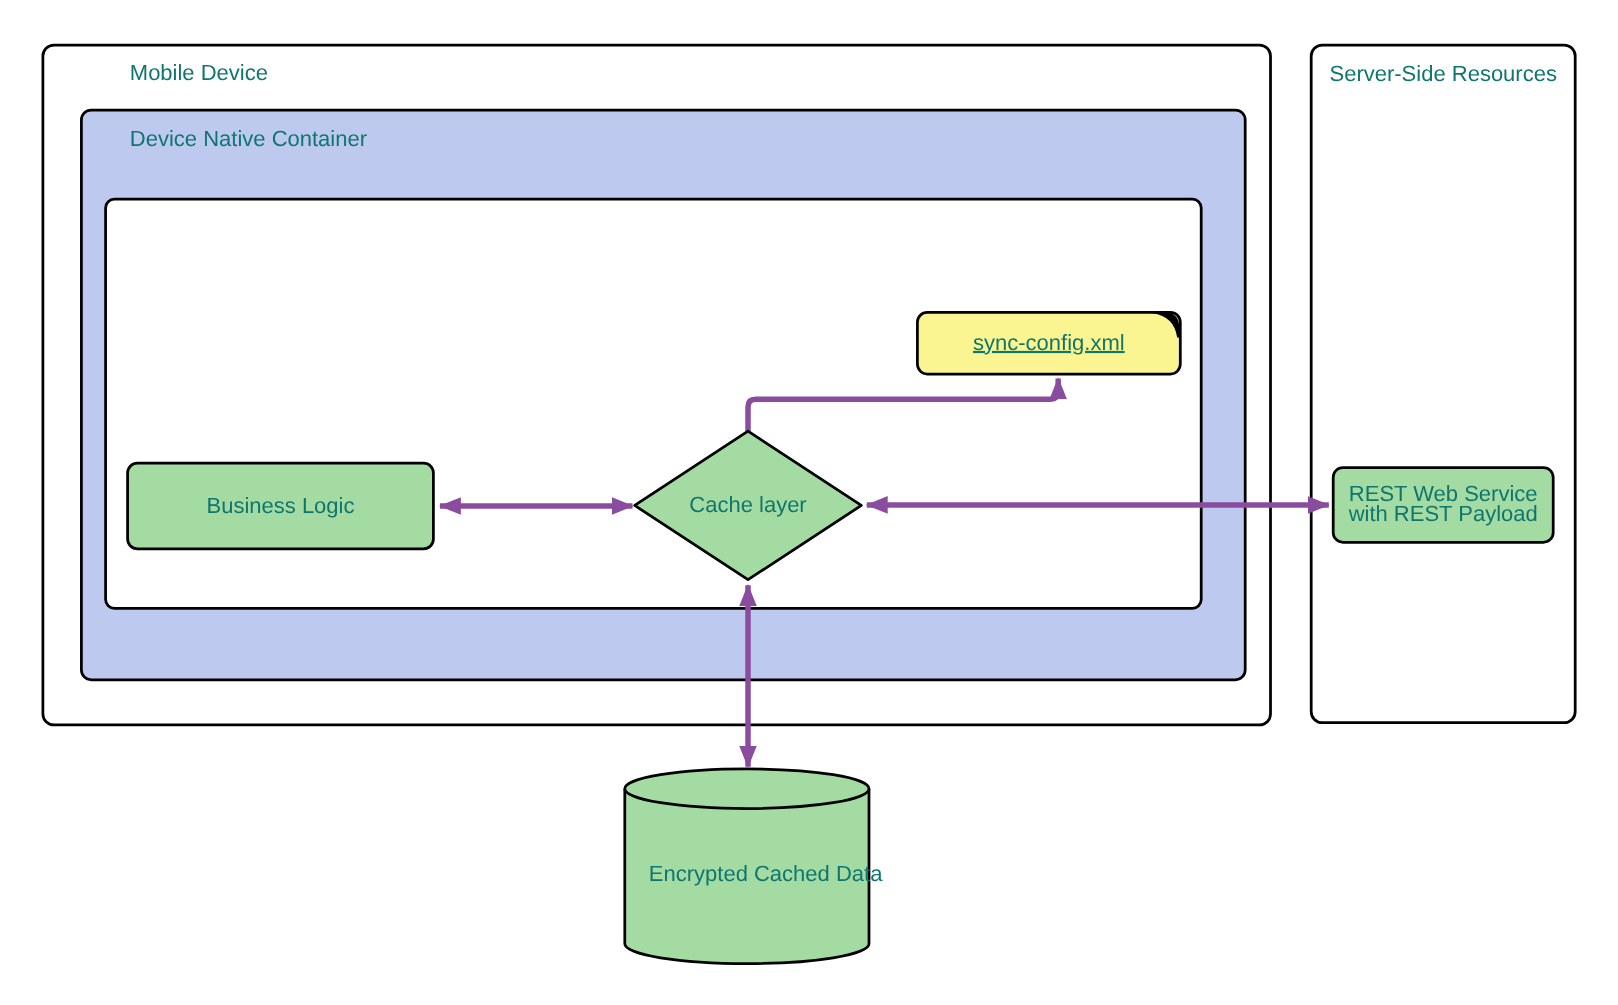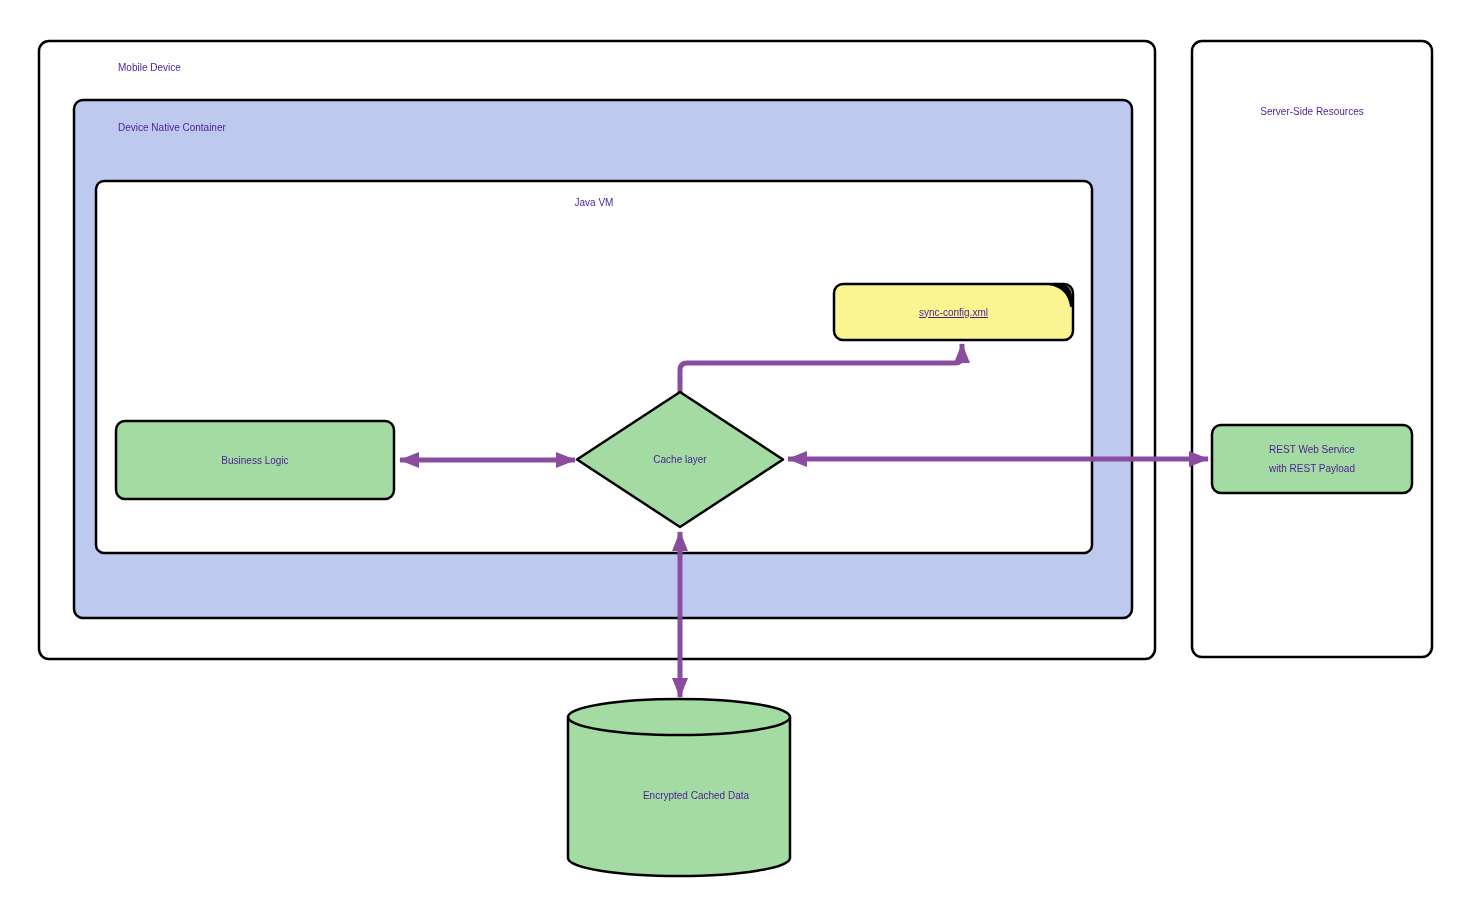--- a/index.html
+++ b/index.html
@@ -15,22 +15,22 @@
     background: #FFFFFF;
     overflow: hidden;
   }
   .canvas svg {
     position: absolute;
     left: 0;
     top: 0;
   }
   .lbl {
     position: absolute;
-    color: #4c1d95;
-    font-size: 10px;
+    color: #0f766e;
+    font-size: 20px;
     line-height: 19px;
     white-space: nowrap;
   }
   .lbl-center {
     display: flex;
     align-items: center;
     justify-content: center;
     text-align: center;
   }
   .lbl-block {
@@ -78,23 +78,22 @@
     <g>
       <path d="M 568,717 L 568,858 A 111,18 0 0 0 790,858 L 790,717" stroke="#000000" stroke-width="2.5" fill="#A3DBA3"></path>
       <ellipse cx="679" cy="717" rx="111" ry="18" stroke="#000000" stroke-width="2.5" fill="#A3DBA3"></ellipse>
     </g>
   </svg>
 
   <div class="lbl" style="left:118px; top:58px;">Mobile Device</div>
 
   <div class="lbl" style="left:118px; top:118px;">Device Native Container</div>
 
-  <div class="lbl lbl-block" style="left:96px; top:193px; width:996px;">Java VM</div>
 
-  <div class="lbl lbl-block" style="left:1192px; top:59px; width:240px;margin-top:43px;">Server-Side Resources</div>
+  <div class="lbl lbl-block" style="left:1192px; top:59px; width:240px;">Server-Side Resources</div>
 
   <div class="lbl lbl-center" style="left:577px; top:392px; width:206px; height:135px;">Cache layer</div>
 
   <div class="lbl lbl-center" style="left:116px; top:421px; width:278px; height:78px;">Business Logic</div>
 
   <div class="lbl lbl-center" style="left:834px; top:284px; width:239px; height:56px;text-decoration:underline;">sync-config.xml</div>
 
   <div class="lbl lbl-center" style="left:1212px; top:425px; width:200px; height:68px; flex-direction:column;">
     <div>REST Web Service</div>
     <div>with REST Payload</div>

